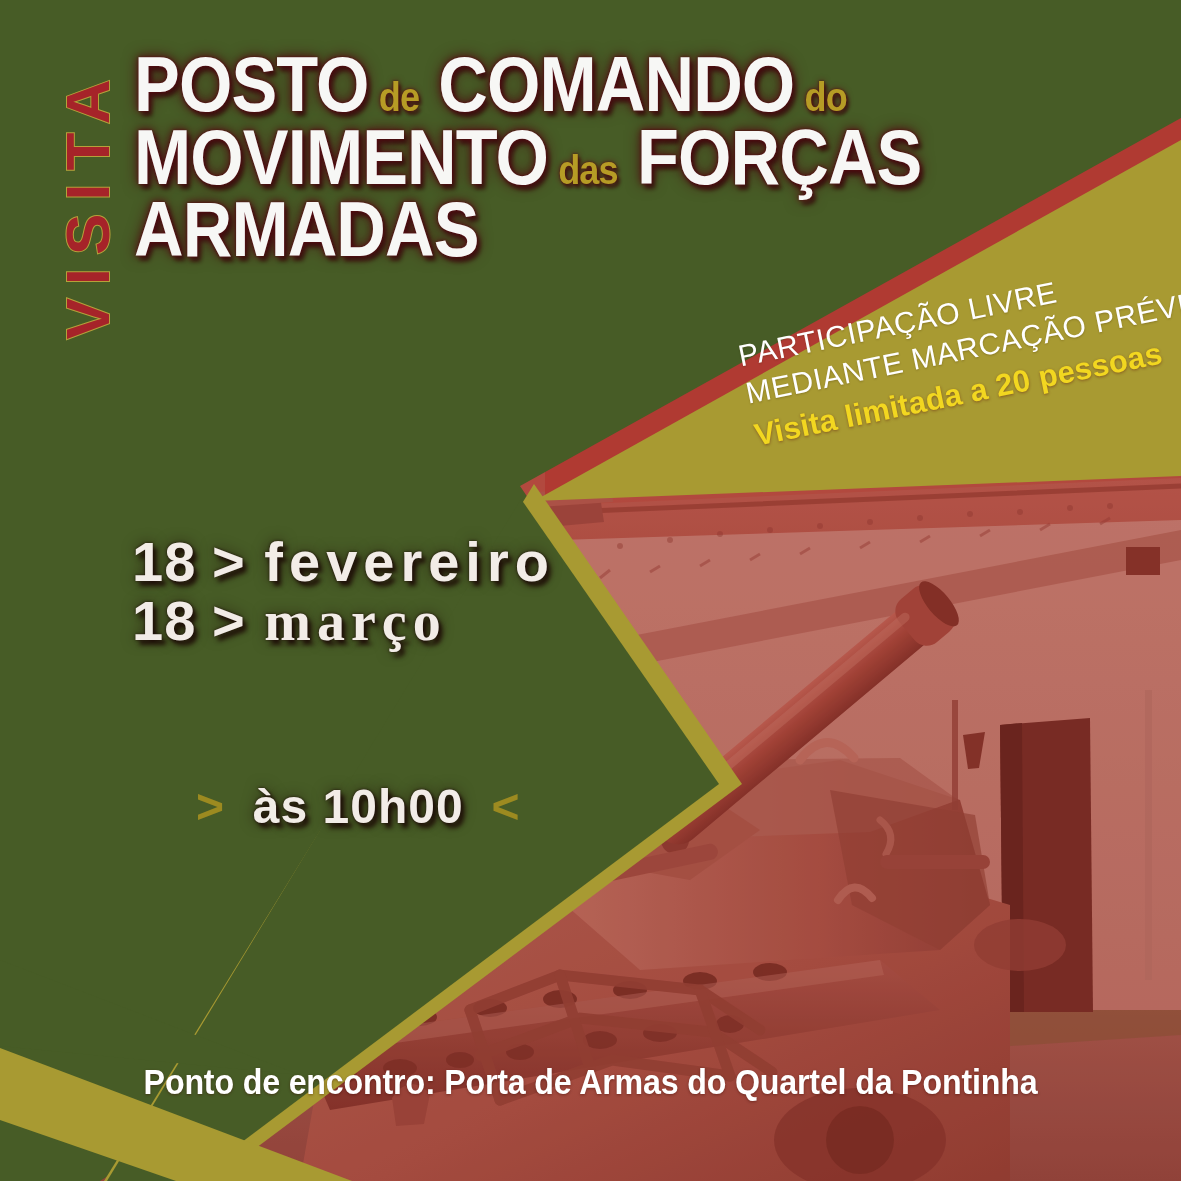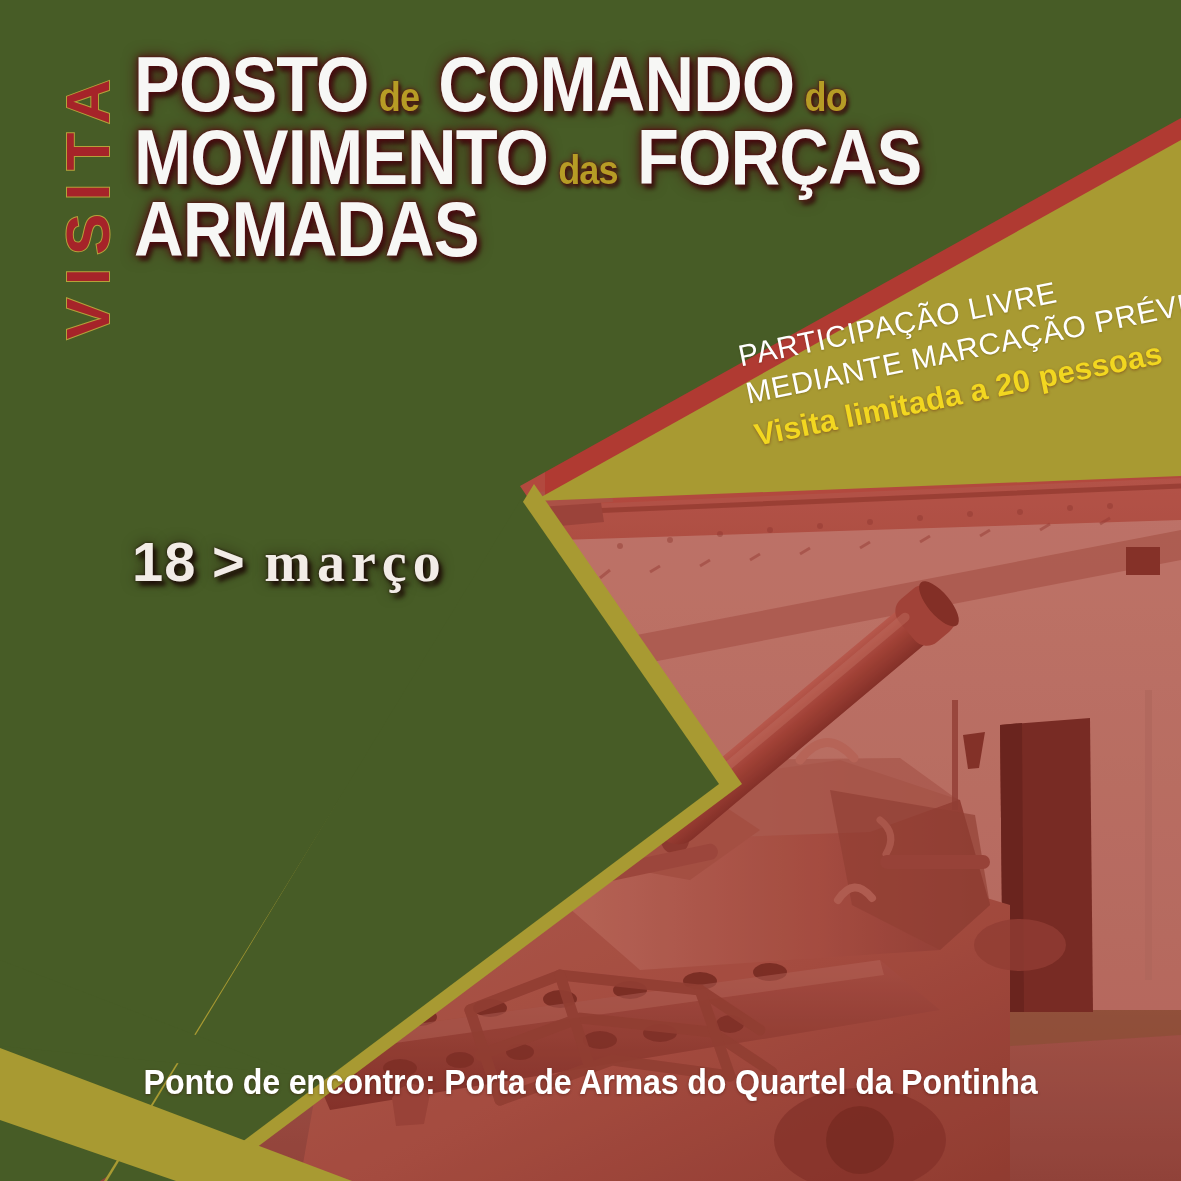--- a/index.html
+++ b/index.html
@@ -374,20 +374,26 @@
       <span class="ln"><span>ARMADAS</span></span>
     </div>
 
     <div class="note">
       <span class="nl">PARTICIPAÇÃO LIVRE</span>
       <span class="nl">MEDIANTE MARCAÇÃO PRÉVIA</span>
       <span class="nl limit">Visita limitada a 20 pessoas</span>
     </div>
 
     <div class="dates">
+      <span class="drow"><span class="num">18</span><span class="gt" style="margin-left: 0.28em;">&gt;</span><span style="margin-left: 0.28em;">fevereiro</span></span>
       <span class="drow"><span class="num">18</span><span class="gt" style="margin-left: 0.28em;">&gt;</span><span style="margin-left: 0.28em; font-family: Liberation Serif, serif;">março</span></span>
     </div>
 
+    <div class="timerow">
+      <span class="chev">&gt;</span>
+      <span style="margin-left: 0.28em;">às 10h00</span>
+      <span class="chev" style="margin-left: 0.28em;">&lt;</span>
+    </div>
 
     <div class="footer">Ponto de encontro: Porta de Armas do Quartel da Pontinha</div>
 
   </div>
 </div>
 
 </body></html>

